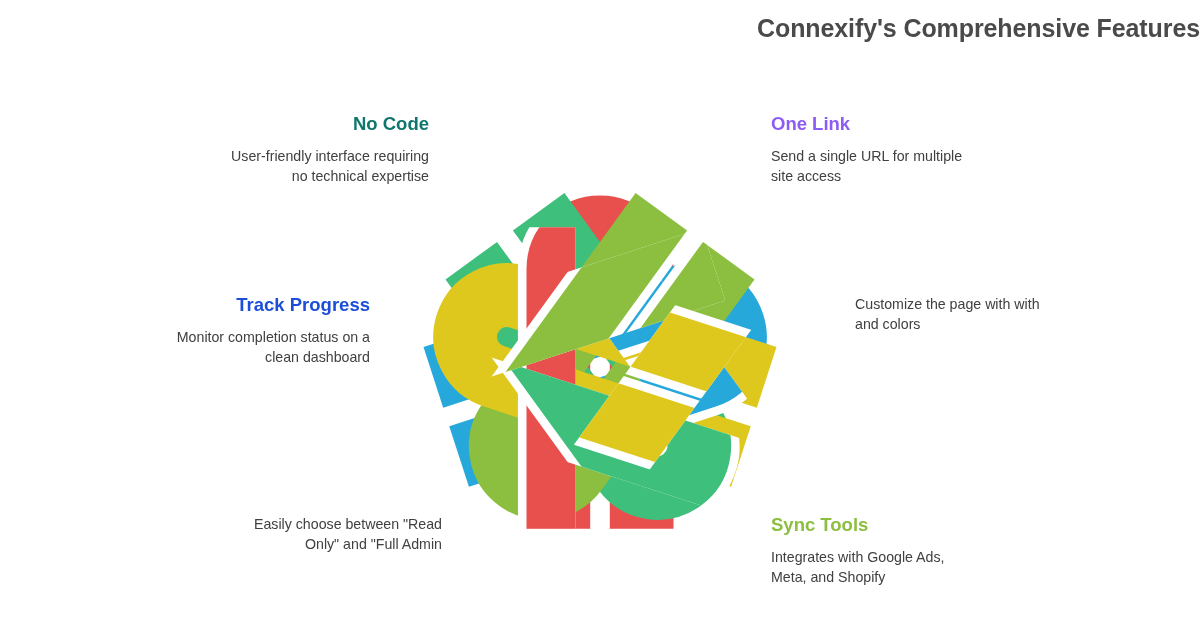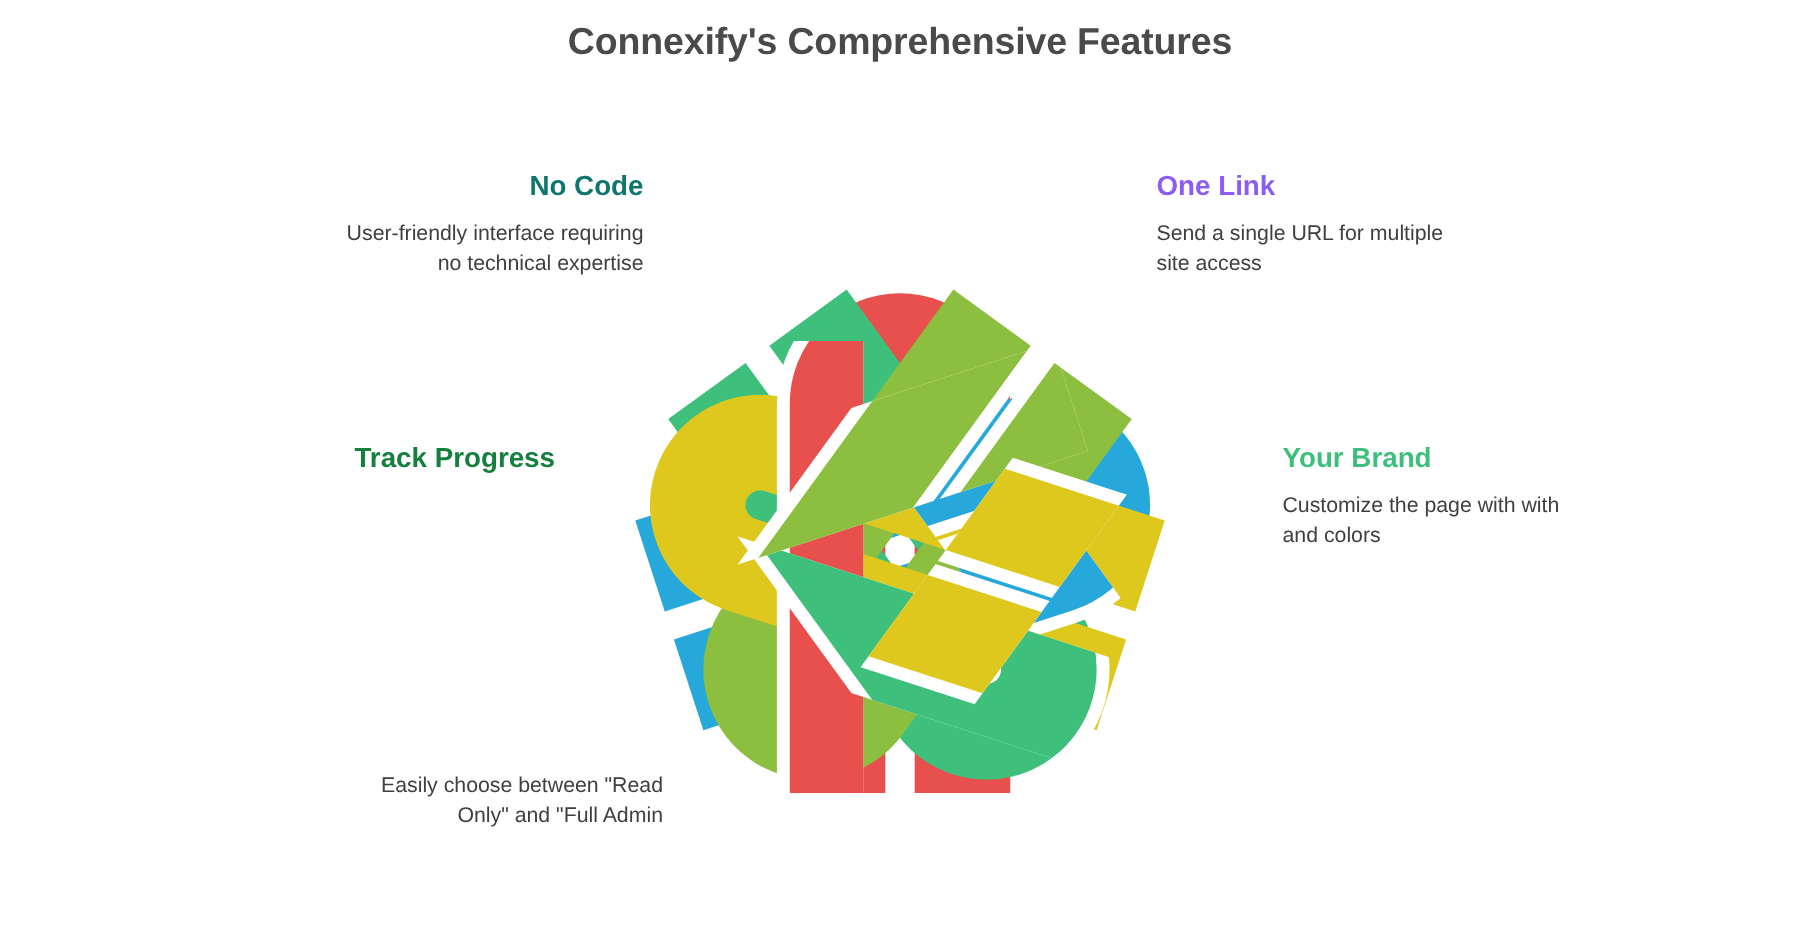--- a/index.html
+++ b/index.html
@@ -22,21 +22,21 @@
     width: 1200px;
     height: 628px;
     background: #ffffff;
   }
 
   .page-title {
     position: absolute;
     top: 14px;
     left: 0;
     width: 1200px;
-    text-align: center;
+    text-align: right;
     font-size: 25px;
     font-weight: bold;
     color: #4a4a4a;
     letter-spacing: -0.1px;
   }
 
   
   .feature {
     position: absolute;
     width: 210px;
@@ -178,26 +178,30 @@
     <p class="f-title" style="color: #0f766e;">No Code</p>
     <p class="f-desc">User-friendly interface requiring no technical expertise</p>
   </div>
 
   <div class="feature align-left f-onelink">
     <p class="f-title" style="color: #8b5cf6;">One Link</p>
     <p class="f-desc">Send a single URL for multiple site access</p>
   </div>
 
   <div class="feature align-right f-track">
-    <p class="f-title" style="color: #15803d;">Track Progress</p>
+    <p class="f-title" style="color: #1d4ed8;">Track Progress</p>
+    <p class="f-desc">Monitor completion status on a clean dashboard</p>
   </div>
 
   <div class="feature align-left f-brand">
-    <p class="f-title" style="color: rgb(62, 192, 124);">Your Brand</p>
     <p class="f-desc">Customize the page with with and colors</p>
   </div>
 
   <div class="feature align-right f-setaccess">
     <p class="f-desc">Easily choose between "Read Only" and "Full Admin</p>
   </div>
 
+  <div class="feature align-left f-synctools">
+    <p class="f-title" style="color: rgb(140, 191, 63);">Sync Tools</p>
+    <p class="f-desc">Integrates with Google Ads, Meta, and Shopify</p>
+  </div>
 
 </div>
 
 </body></html>

